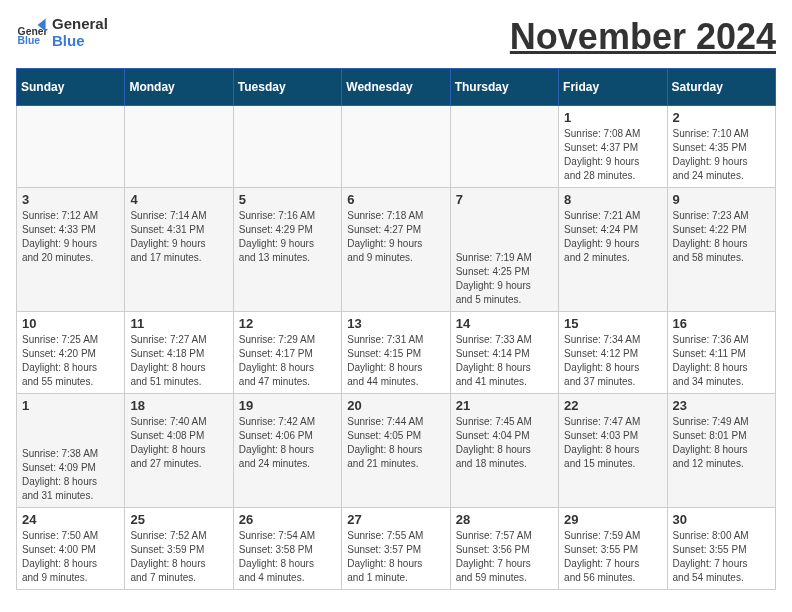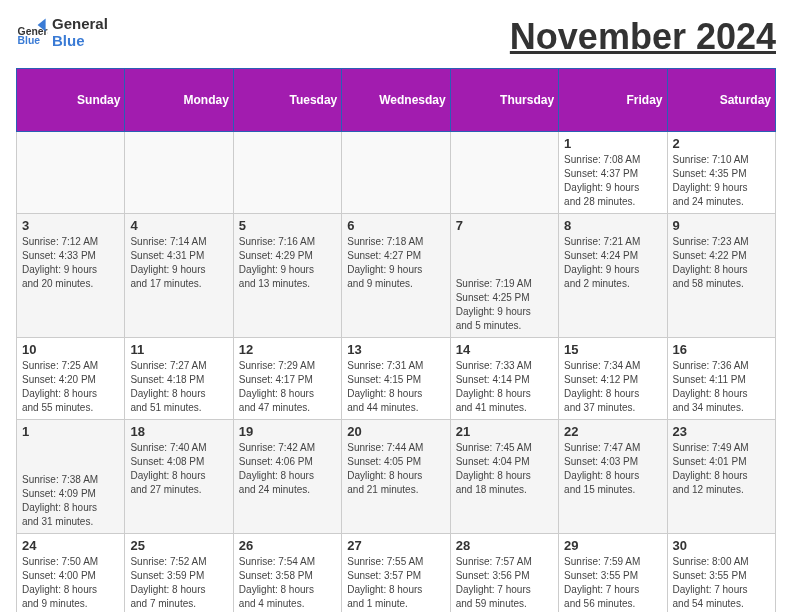--- a/index.html
+++ b/index.html
@@ -33,26 +33,26 @@
       height: 32px;
     }
     .title-area { text-align: right; }
     .month-title { font-size: 36px; font-weight: bold; color: #333; text-decoration: underline; }
     .location { font-size: 15px; color: #555; margin-top: 2px; }
     .calendar {
       width: 100%;
       border-collapse: collapse;
     }
     .calendar th {
-      background: #a21caf;
+      background: #0c4a6e;
       color: #fff;
       font-size: 12px;
       font-weight: bold;
-      padding: 24px 4px;
-      text-align: right;
+      padding: 11px 4px;
+      text-align: left;
       border: 1px solid #2a5fb5;
     }
     .calendar td {
       border: 1px solid #ccc;
       vertical-align: top;
       padding: 4px 5px;
       width: calc(100%/7);
       min-height: 80px;
       font-size: 10.5px;
       color: #333;
@@ -268,21 +268,21 @@
         <td>
           <div class="day-num">22</div>
           <div class="day-info" style="white-space: pre-line;">Sunrise: 7:47 AM
 Sunset: 4:03 PM
 Daylight: 8 hours
 and 15 minutes.</div>
         </td>
         <td>
           <div class="day-num">23</div>
           <div class="day-info" style="white-space: pre-line;">Sunrise: 7:49 AM
-Sunset: 4:01 PM
+Sunset: 8:01 PM
 Daylight: 8 hours
 and 12 minutes.</div>
         </td>
       </tr>
       <tr>
         <td>
           <div class="day-num">24</div>
           <div class="day-info" style="white-space: pre-line;">Sunrise: 7:50 AM
 Sunset: 4:00 PM
 Daylight: 8 hours

